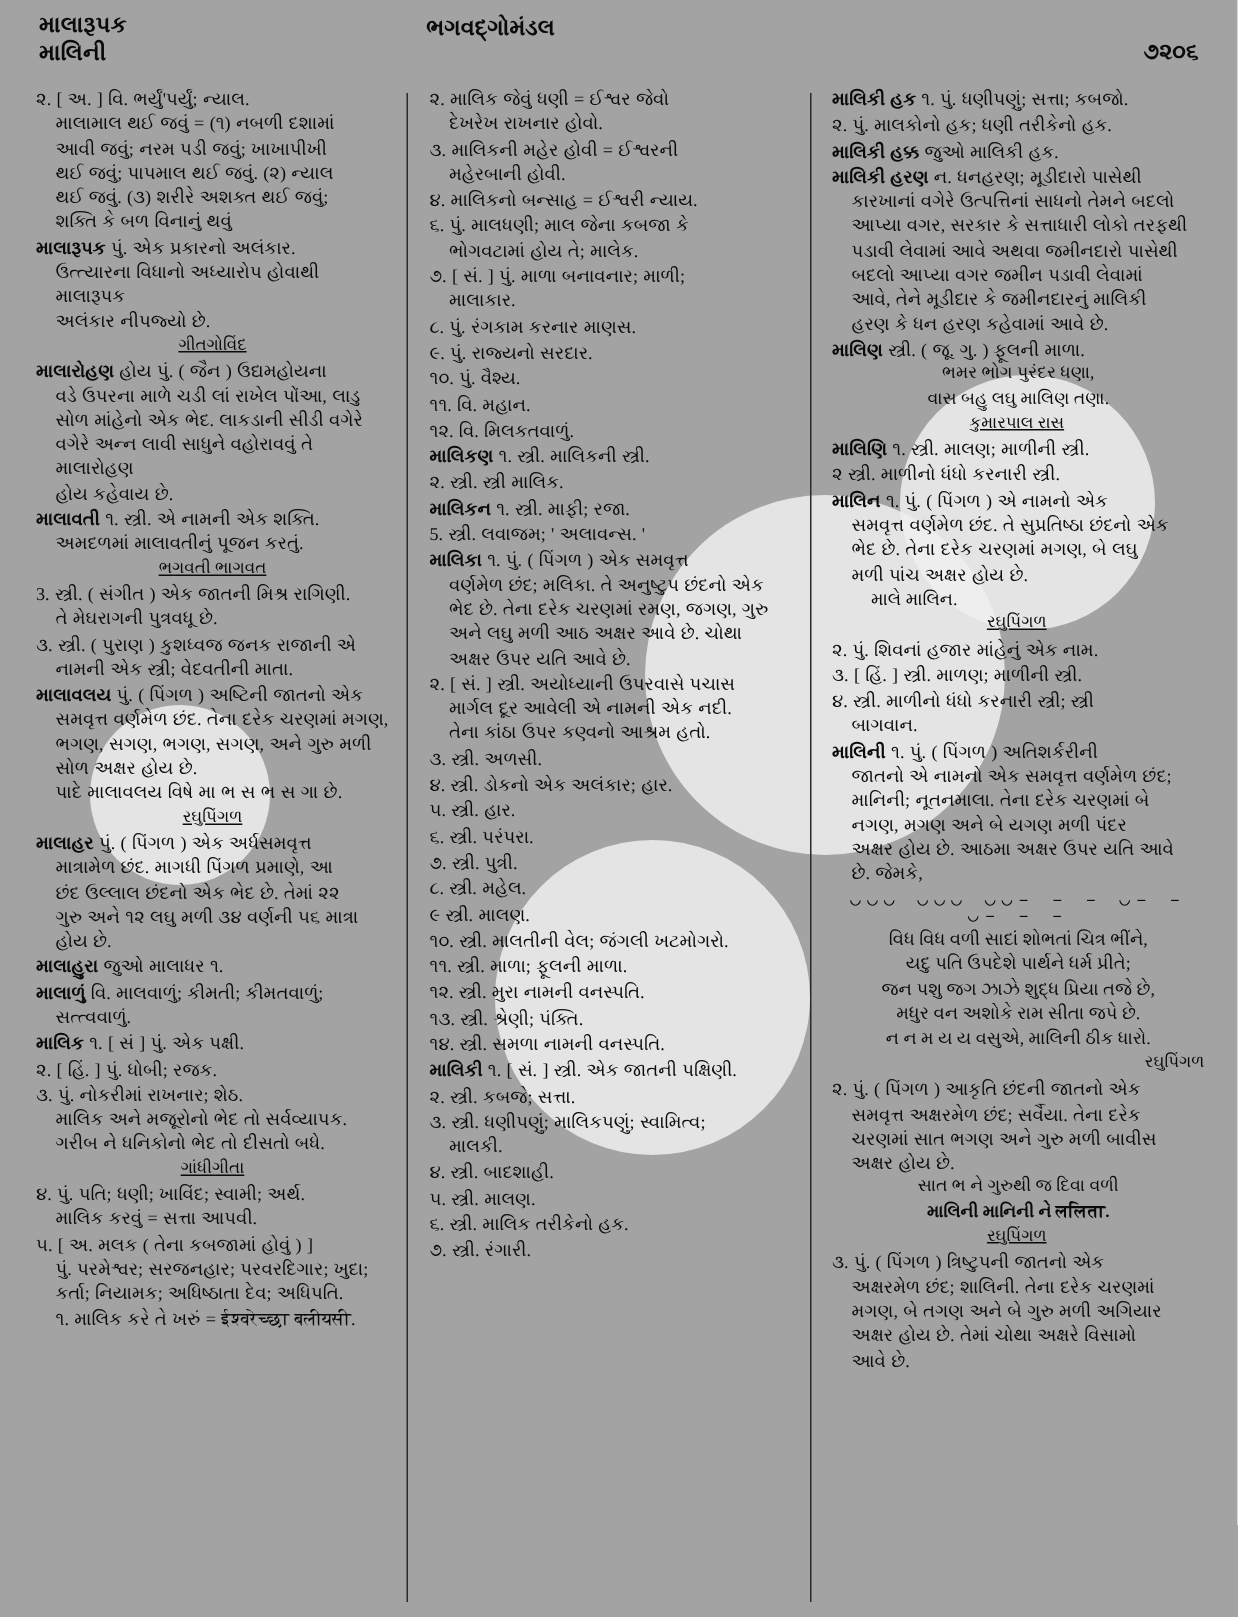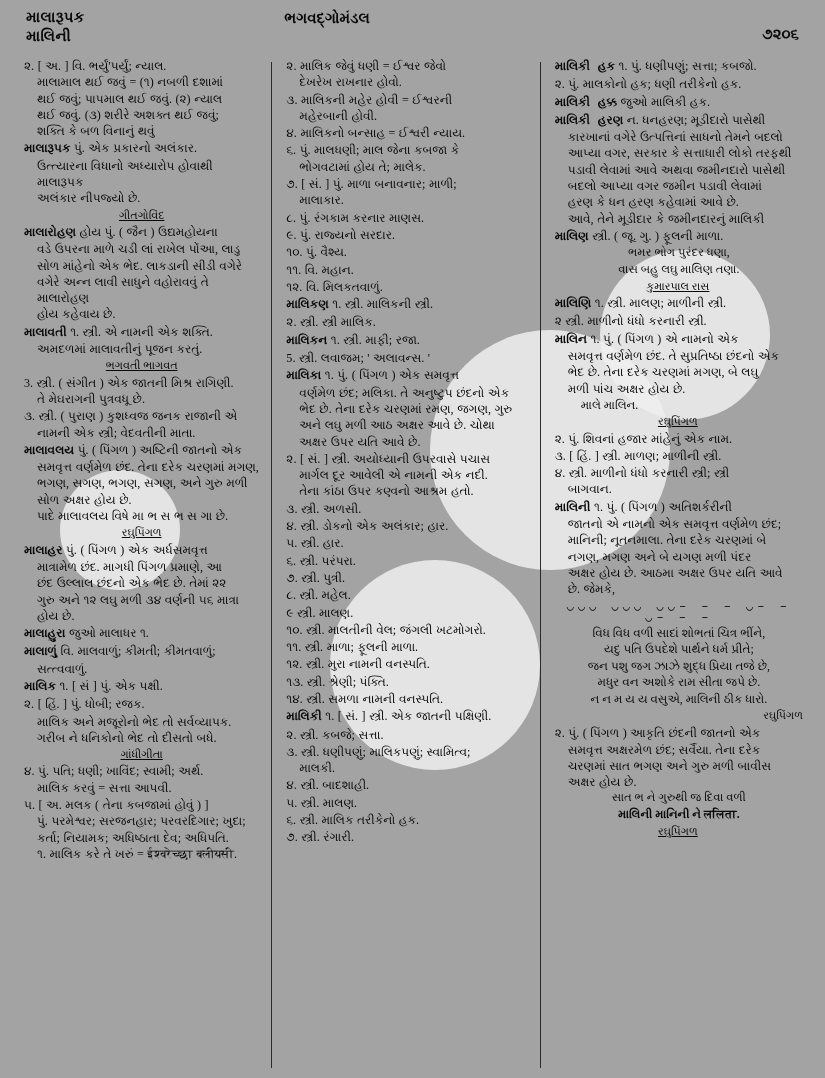--- a/index.html
+++ b/index.html
@@ -63,21 +63,21 @@
 
   
   .entry{margin:0 0 1px 0;}
   .ln{
     display:block;
     white-space:pre-wrap;
     word-spacing:.5px;
   }
   .hang{ text-indent:-13px; padding-left:13px; }
   .ind2{ padding-left:13px; }
-  .hw{font-weight:bold;font-family:Liberation Mono, monospace;}
+  .hw{font-weight:bold;}
   .b{font-weight:bold;}
   .citeline{
     display:block;text-align:center;font-size:11.2px;padding-right:2px;text-decoration:underline;
   }
 
   
   .verse{margin:4px 0 2px 0;}
   .scan{
     display:block;text-align:center;font-size:12px;letter-spacing:4px;
     line-height:11px;margin:0 0 1px 0;font-family:"Liberation Mono","DejaVu Sans Mono",monospace;
@@ -105,20 +105,21 @@
     </div>
     <div class="hdr-center">ભગવદ્ગોમંડલ</div>
     <div class="hdr-right">૭૨૦૬</div>
   </div>
 
   <div class="cols">
     <div class="col col-1">
         <div class="entry">
           <span class="ln hang">૨. [ અ. ] વિ. ભર્યું'પર્યું; ન્યાલ.</span>
           <span class="ln ind2">માલામાલ થઈ જવું = (૧) નબળી દશામાં</span>
+          <span class="ln ind2">આવી જવું; નરમ પડી જવું; ખાખાપીખી</span>
           <span class="ln ind2">થઈ જવું; પાપમાલ થઈ જવું. (૨) ન્યાલ</span>
           <span class="ln ind2">થઈ જવું. (૩) શરીરે અશક્ત થઈ જવું;</span>
           <span class="ln ind2">શક્તિ કે બળ વિનાનું થવું</span>
         </div>
         <div class="entry">
           <span class="ln hang"><span class="hw">માલારૂપક</span> પું. એક પ્રકારનો અલંકાર.</span>
           <span class="ln ind2">ઉત્ત્યારના વિધાનો અધ્યારોપ હોવાથી માલારૂપક</span>
           <span class="ln ind2">અલંકાર નીપજ્યો છે.</span>
           <span class="citeline">ગીતગોવિંદ</span>
         </div>
@@ -164,20 +165,21 @@
           <span class="ln hang"><span class="hw">માલાળું</span> વિ. માલવાળું; કીમતી; કીમતવાળું;</span>
           <span class="ln ind2">સત્ત્વવાળું.</span>
         </div>
         <div class="entry">
           <span class="ln hang"><span class="hw">માલિક</span> ૧. [ સં ] પું. એક પક્ષી.</span>
         </div>
         <div class="entry">
           <span class="ln hang">૨. [ હિં. ] પું. ધોબી; રજક.</span>
         </div>
         <div class="entry">
+          <span class="ln hang">૩. પું. નોકરીમાં રાખનાર; શેઠ.</span>
           <span class="ln ind2">માલિક અને મજૂરોનો ભેદ તો સર્વવ્યાપક.</span>
           <span class="ln ind2">ગરીબ ને ધનિકોનો ભેદ તો દીસતો બધે.</span>
           <span class="citeline">ગાંધીગીતા</span>
         </div>
         <div class="entry">
           <span class="ln hang">૪. પું. પતિ; ધણી; ખાવિંદ; સ્વામી; અર્થ.</span>
           <span class="ln ind2">માલિક કરવું = સત્તા આપવી.</span>
         </div>
         <div class="entry">
           <span class="ln hang">૫. [ અ. મલક ( તેના કબજામાં હોવું ) ]</span>
@@ -315,22 +317,22 @@
         </div>
         <div class="entry">
           <span class="ln hang"><span class="hw">માલિકી હક્ક</span> જુઓ માલિકી હક.</span>
         </div>
         <div class="entry">
           <span class="ln hang"><span class="hw">માલિકી હરણ</span> ન. ધનહરણ; મૂડીદારો પાસેથી</span>
           <span class="ln ind2">કારખાનાં વગેરે ઉત્પત્તિનાં સાધનો તેમને બદલો</span>
           <span class="ln ind2">આપ્યા વગર, સરકાર કે સત્તાધારી લોકો તરફથી</span>
           <span class="ln ind2">પડાવી લેવામાં આવે અથવા જમીનદારો પાસેથી</span>
           <span class="ln ind2">બદલો આપ્યા વગર જમીન પડાવી લેવામાં</span>
+          <span class="ln ind2">આવે, તેને મૂડીદાર કે જમીનદારનું માલિકી</span>
           <span class="ln ind2">હરણ કે ધન હરણ કહેવામાં આવે છે.</span>
-          <span class="ln ind2">આવે, તેને મૂડીદાર કે જમીનદારનું માલિકી</span>
         </div>
         <div class="entry">
           <span class="ln hang"><span class="hw">માલિણ</span> સ્ત્રી. ( જૂ. ગુ. ) ફૂલની માળા.</span>
           <span class="centerline">ભમર ભોગ પુરંદર ધણા,</span>
           <span class="centerline">વાસ બહુ લઘુ માલિણ તણા.</span>
           <span class="citeline">કુમારપાલ રાસ</span>
         </div>
         <div class="entry">
           <span class="ln hang"><span class="hw">માલિણિ</span> ૧. સ્ત્રી. માલણ; માળીની સ્ત્રી.</span>
         </div>
@@ -374,16 +376,23 @@
         </div>
         <div class="entry">
           <span class="ln hang">૨. પું. ( પિંગળ ) આકૃતિ છંદની જાતનો એક</span>
           <span class="ln ind2">સમવૃત્ત અક્ષરમેળ છંદ; સર્વૈયા. તેના દરેક</span>
           <span class="ln ind2">ચરણમાં સાત ભગણ અને ગુરુ મળી બાવીસ</span>
           <span class="ln ind2">અક્ષર હોય છે.</span>
           <span class="centerline">સાત ભ ને ગુરુથી જ દિવા વળી</span>
           <span class="centerline b">માલિની માનિની ને ललिता.</span>
           <span class="citeline">રઘુપિંગળ</span>
         </div>
+        <div class="entry">
+          <span class="ln hang">૩. પું. ( પિંગળ ) ત્રિષ્ટુપની જાતનો એક</span>
+          <span class="ln ind2">અક્ષરમેળ છંદ; શાલિની. તેના દરેક ચરણમાં</span>
+          <span class="ln ind2">મગણ, બે તગણ અને બે ગુરુ મળી અગિયાર</span>
+          <span class="ln ind2">અક્ષર હોય છે. તેમાં ચોથા અક્ષરે વિસામો</span>
+          <span class="ln ind2">આવે છે.</span>
+        </div>
       </div>
   </div>
 
 </div>
 
 </body></html>

